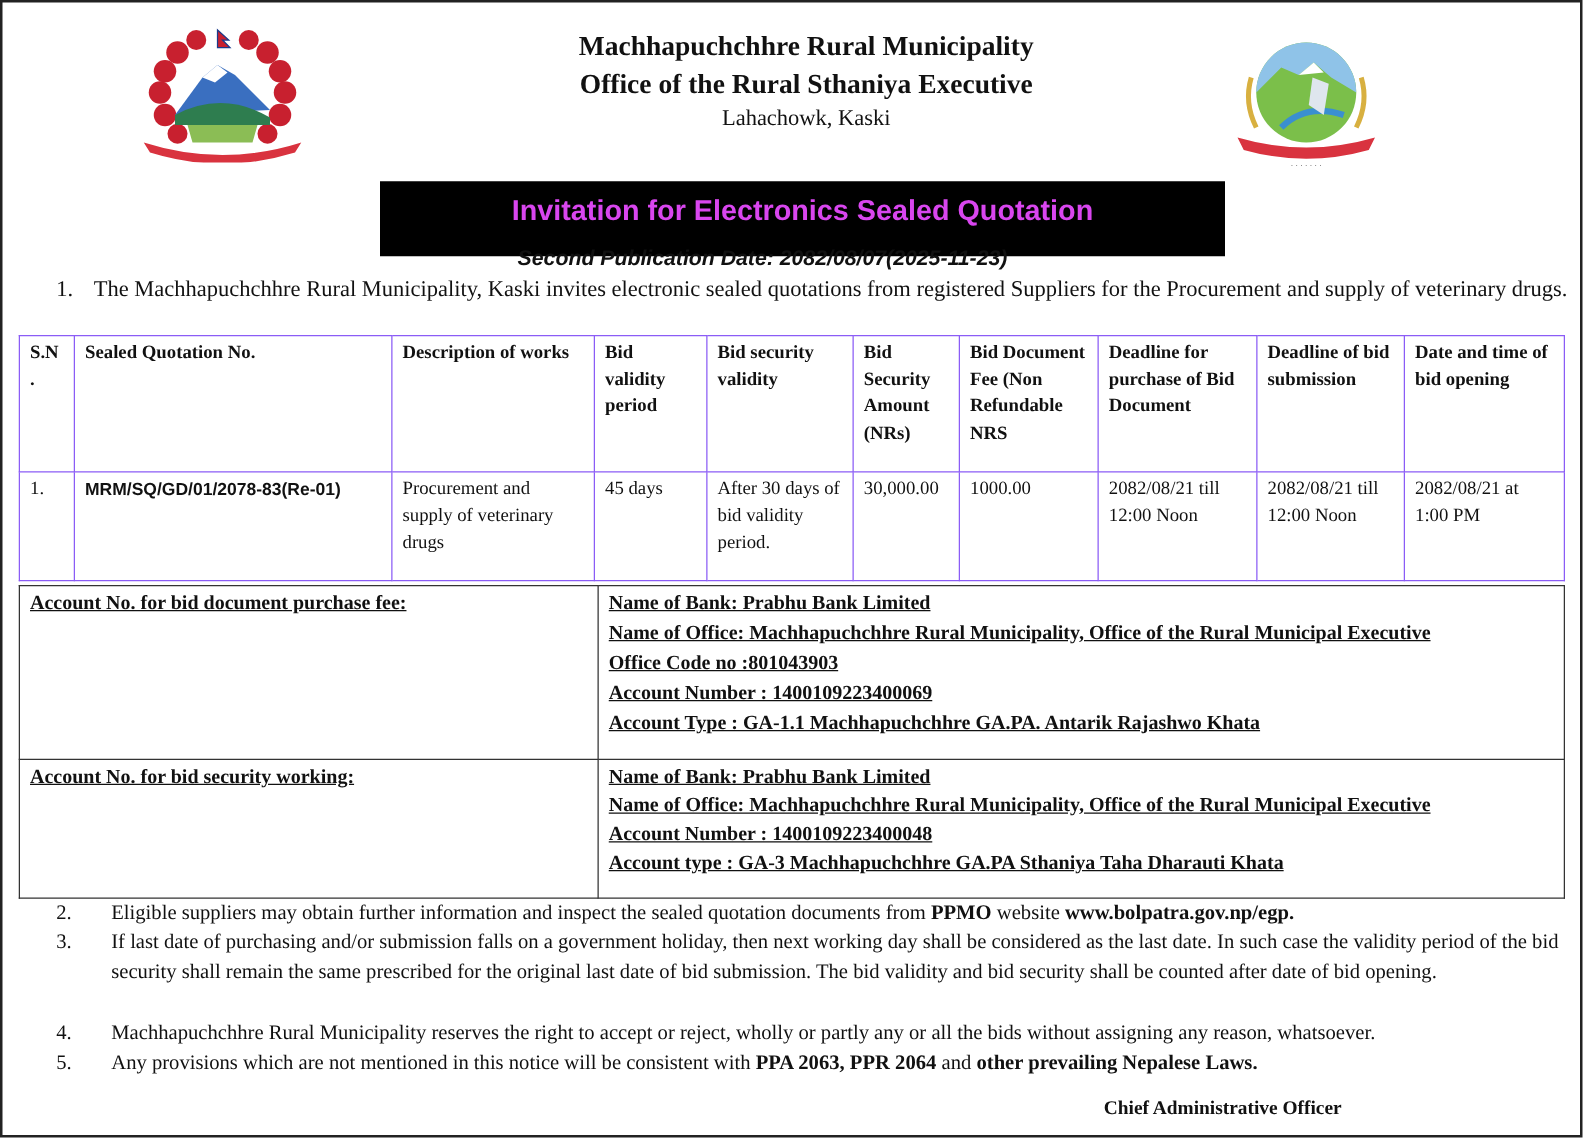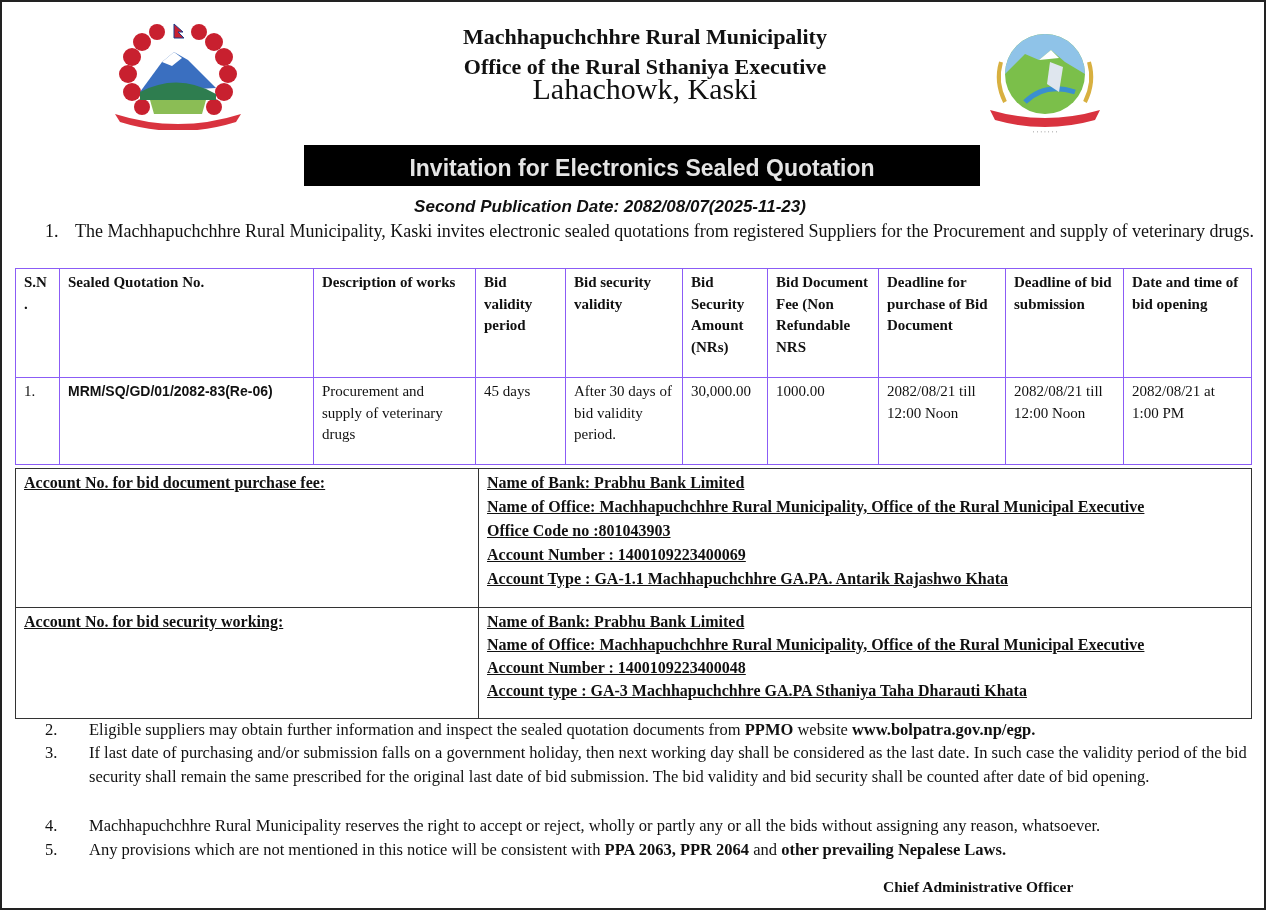--- a/index.html
+++ b/index.html
@@ -3,22 +3,22 @@
 <meta charset="utf-8">
 <style>
   html, body { margin: 0; padding: 0; background: #fff; }
   body { width: 1266px; height: 910px; position: relative; overflow: hidden; font-family: "Liberation Serif", serif; color: #111; }
   .frame { position: absolute; left: 0; top: 0; width: 1262px; height: 906px; border: 2px solid #222; }
   .logo-left { position: absolute; left: 110px; top: 22px; width: 136px; height: 108px; }
   .logo-right { position: absolute; left: 985px; top: 22px; width: 120px; height: 115px; }
   .org { position: absolute; left: 300px; width: 690px; text-align: center; }
   .org-l1 { top: 24px; font-size: 22px; font-weight: bold; }
   .org-l2 { top: 54px; font-size: 22px; font-weight: bold; }
-  .org-l3 { top: 72px; font-size: 30px; }
-  .banner { position: absolute; left: 304px; top: 145px; width: 676px; height: 41px; background: #000; color: #e5e5e5; text-align: center; line-height: 46px; font-family: "Liberation Sans", sans-serif; font-size: 23px; font-weight: bold; }
+  .org-l3 { top: 84px; font-size: 18px; }
+  .banner { position: absolute; left: 304px; top: 145px; width: 676px; height: 60px; background: #000; color: #d946ef; text-align: center; line-height: 46px; font-family: "Liberation Sans", sans-serif; font-size: 23px; font-weight: bold; }
   .pubdate { position: absolute; left: 300px; top: 197px; width: 620px; text-align: center; font-family: "Liberation Sans", sans-serif; font-weight: bold; font-style: italic; font-size: 17px; }
   .para { position: absolute; font-size: 18px; line-height: 22px; }
   .para .num { position: absolute; left: 0; top: 0; }
   .para .txt { position: absolute; left: 30px; top: 0; right: 0; }
   .p1 { left: 45px; top: 220px; width: 1210px; height: 46px; }
   table.grid { position: absolute; left: 15px; top: 268px; width: 1237px; border-collapse: collapse; font-size: 15px; }
   table.grid th, table.grid td { border: 1px solid #8b5cf6; vertical-align: top; text-align: left; padding: 3px 8px 3px 8px; line-height: 21.5px; }
   table.grid th { font-weight: bold; height: 102px; }
   table.grid td.row1 { height: 80px; }
   .sans-b { font-family: "Liberation Sans", sans-serif; font-weight: bold; font-size: 14px; }
@@ -97,21 +97,21 @@
       <th style="width:68px">Bid Security Amount (NRs)</th>
       <th style="width:94px">Bid Document Fee (Non Refundable NRS</th>
       <th style="width:110px">Deadline for purchase of Bid Document</th>
       <th style="width:101px">Deadline of bid submission</th>
       <th>Date and time of bid opening</th>
     </tr>
   </thead>
   <tbody>
     <tr>
       <td class="row1">1.</td>
-      <td class="row1 sans-b">MRM/SQ/GD/01/2082-83(Re-06)</td>
+      <td class="row1 sans-b">MRM/SQ/GD/01/2078-83(Re-01)</td>
       <td class="row1">Procurement and supply of veterinary drugs</td>
       <td class="row1">45 days</td>
       <td class="row1">After 30 days of bid validity period.</td>
       <td class="row1">30,000.00</td>
       <td class="row1">1000.00</td>
       <td class="row1">2082/08/21 till 12:00 Noon</td>
       <td class="row1">2082/08/21 till 12:00 Noon</td>
       <td class="row1">2082/08/21 at 1:00 PM</td>
     </tr>
   </tbody>

